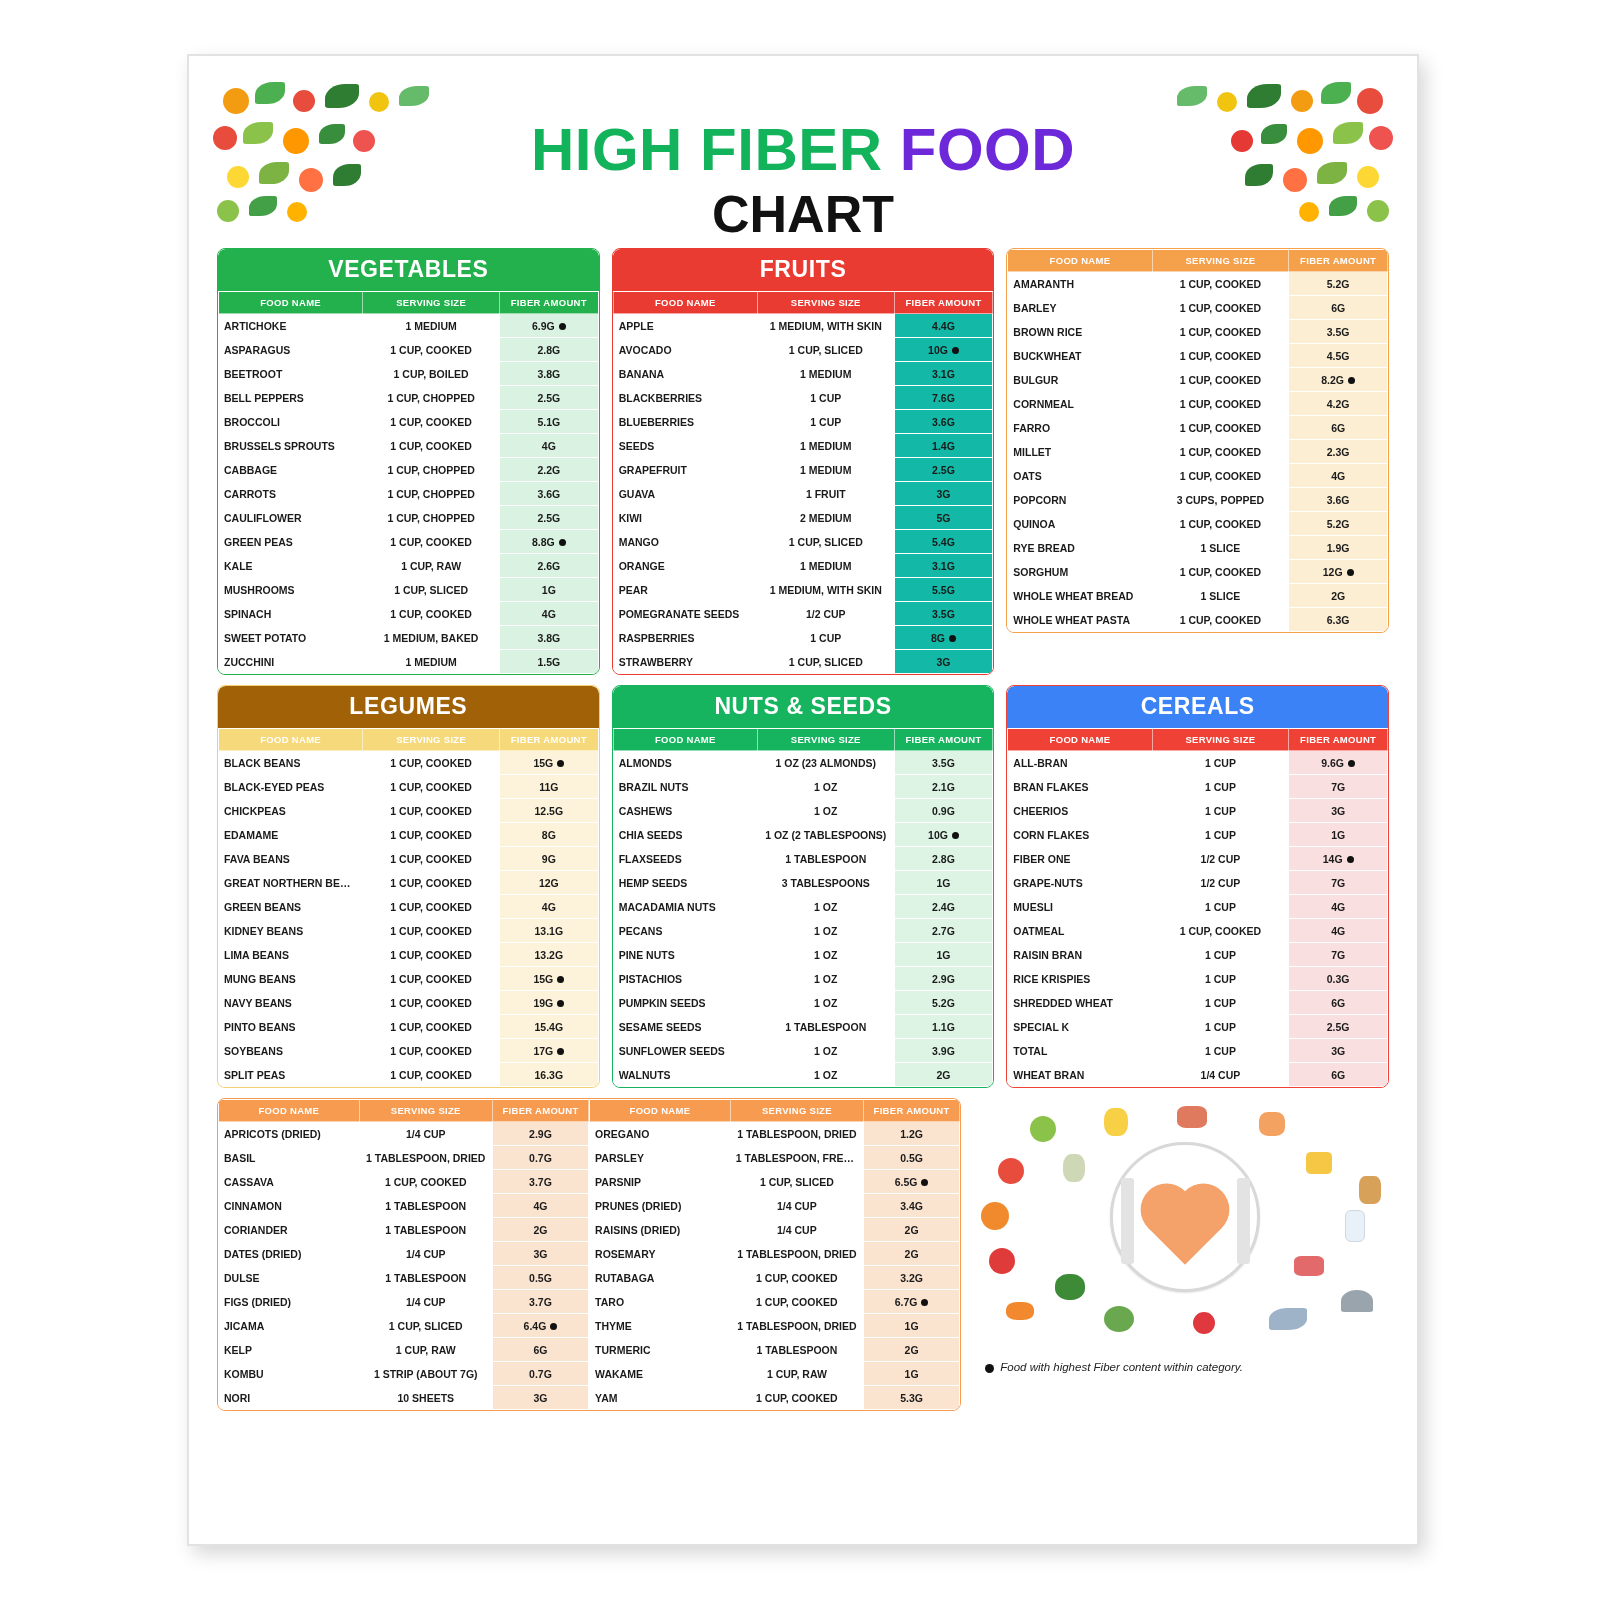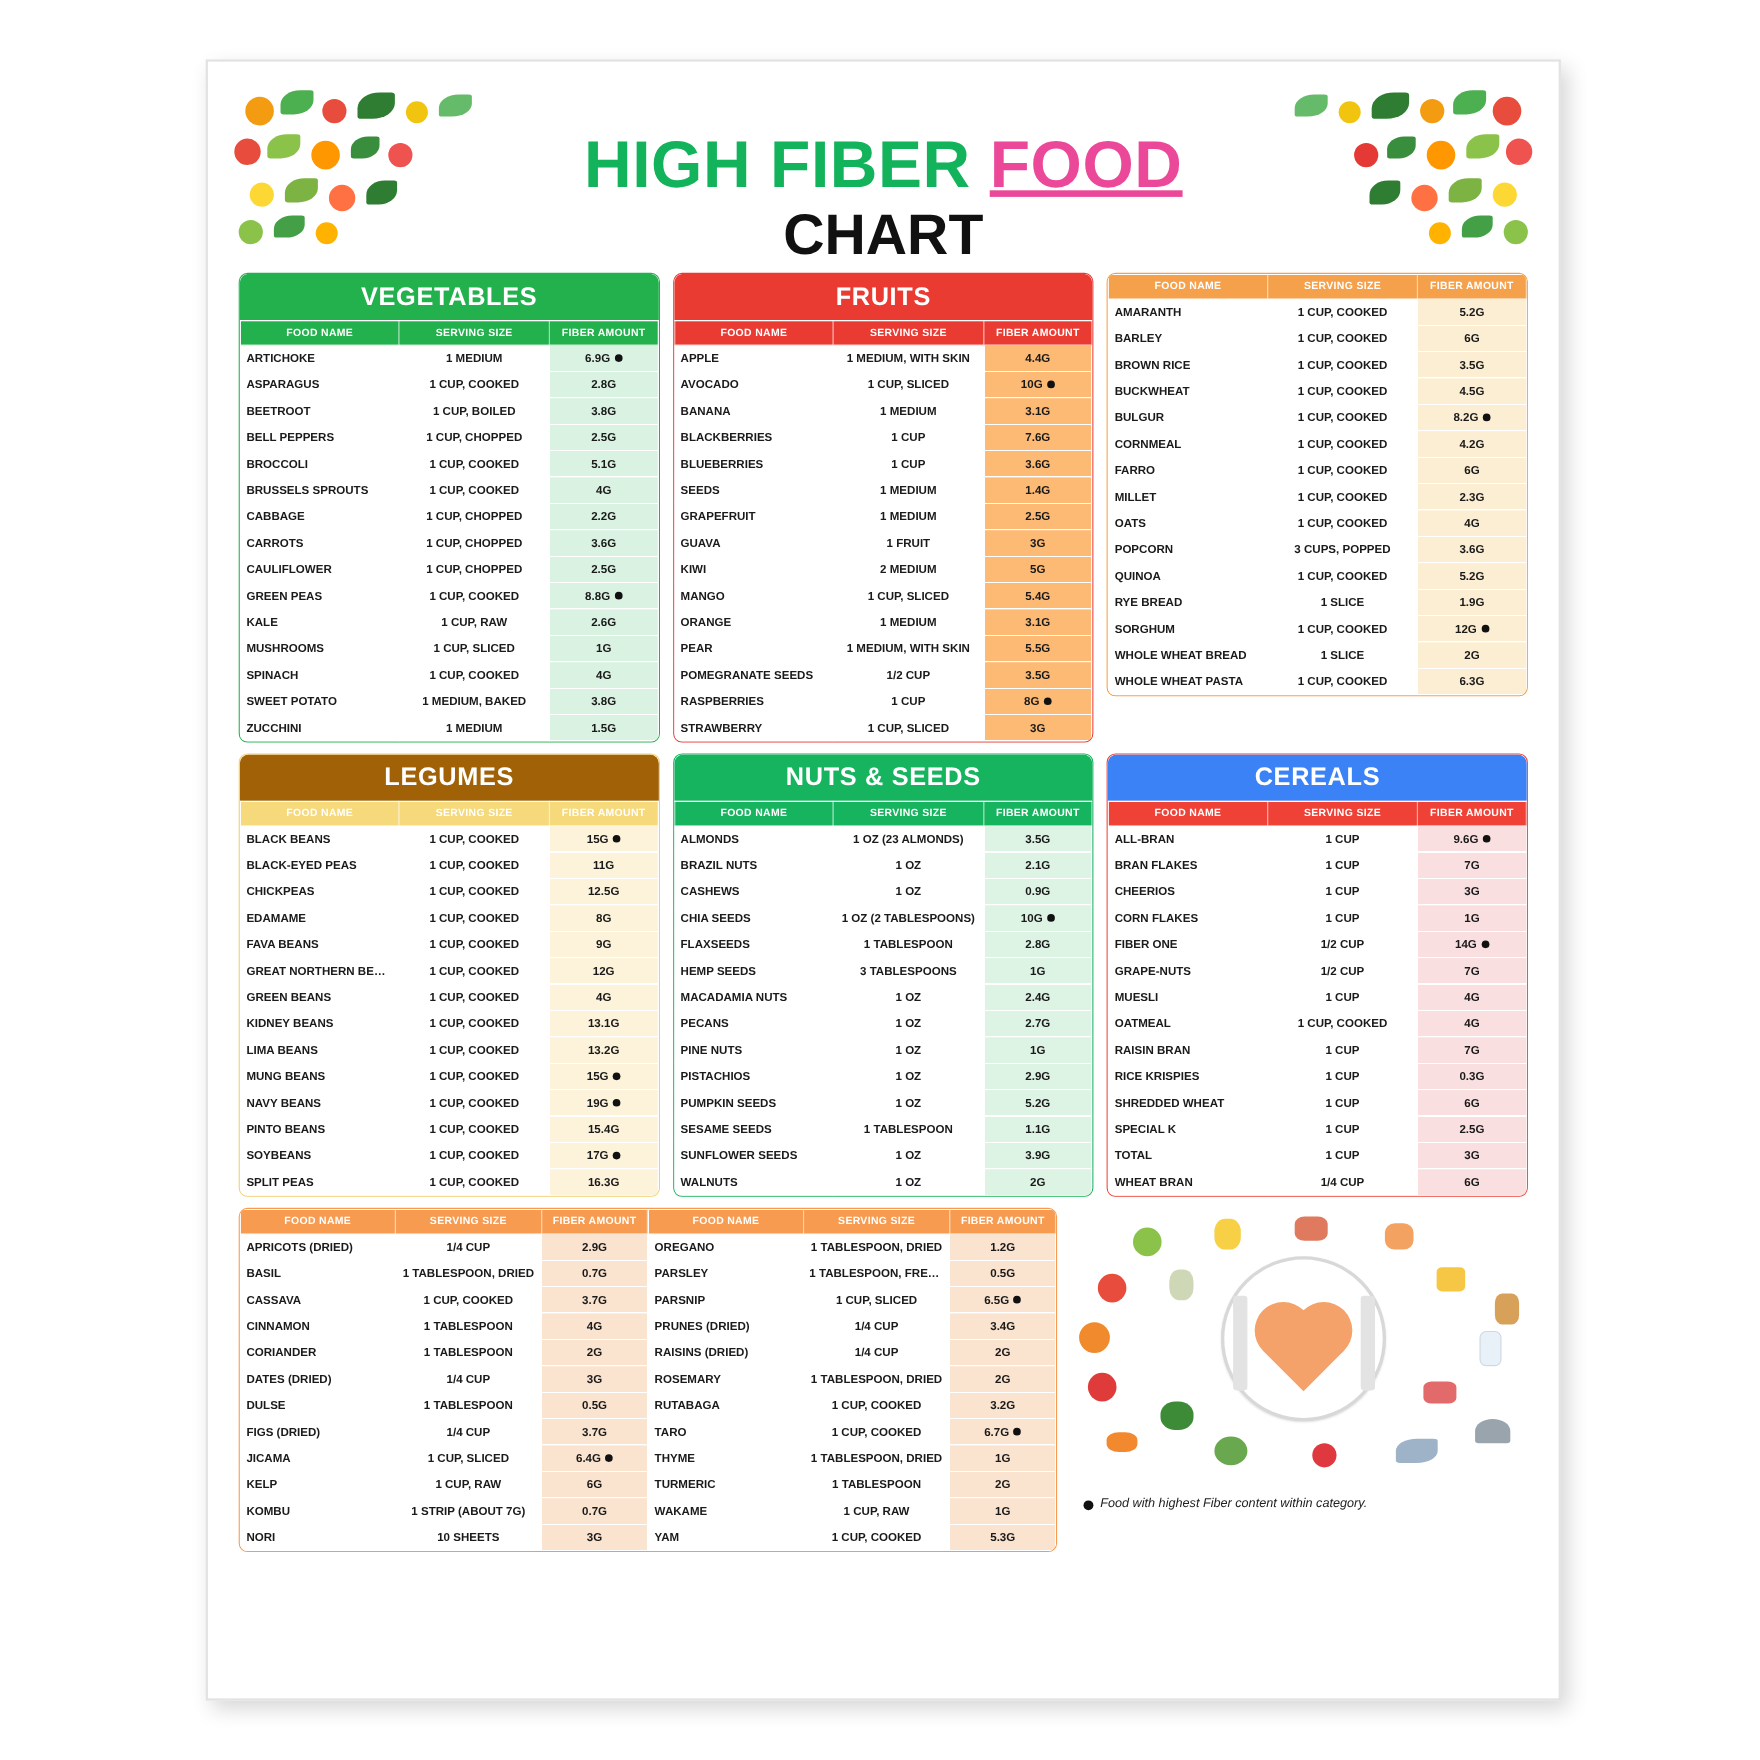--- a/index.html
+++ b/index.html
@@ -33,21 +33,21 @@
   }
   .title {
     text-align: center;
     padding-top: 34px;
     line-height: 1.0;
   }
   .title .line1 {
     font-size: 60px; font-weight: 700; letter-spacing: 0.5px;
   }
   .title .hi { color: #13b35c; }
-  .title .fo { color: #ec4899; text-decoration: underline; }
+  .title .fo { color: #6d28d9; }
   .title .line2 {
     font-size: 52px; font-weight: 700; color: #111111; margin-top: 8px;
   }
   .deco {
     position: absolute; top: -4px; width: 300px; height: 150px;
     pointer-events: none;
   }
   .deco.left { left: -4px; }
   .deco.right { right: -4px; }
   .blob { position: absolute; border-radius: 50%; }
@@ -104,21 +104,21 @@
   .col-fiber { width: 26%; }
 
   
   .t-veg .card-title { background: #22b14c; }
   .t-veg thead th { background: #22b14c; }
   .t-veg tbody td.fiber { background: #d9f2e1; }
   .t-veg { border: 1px solid #22b14c; border-radius: 8px; overflow: hidden; }
 
   .t-fruit .card-title { background: #ea3b33; }
   .t-fruit thead th { background: #ea3b33; }
-  .t-fruit tbody td.fiber { background: #fdba74; }
+  .t-fruit tbody td.fiber { background: #14b8a6; }
   .t-fruit { border: 1px solid #ea3b33; border-radius: 8px; overflow: hidden; }
 
   .t-grain .card-title { background: #f5a04a; }
   .t-grain thead th { background: #f5a04a; }
   .t-grain tbody td.fiber { background: #fbeed2; }
   .t-grain { border: 1px solid #f5a04a; border-radius: 8px; overflow: hidden; }
 
   .t-leg .card-title { background: #a16207; color:#ffffff; }
   .t-leg thead th { background: #f5d97a; color:#ffffff; }
   .t-leg tbody td.fiber { background: #fdf3da; }

